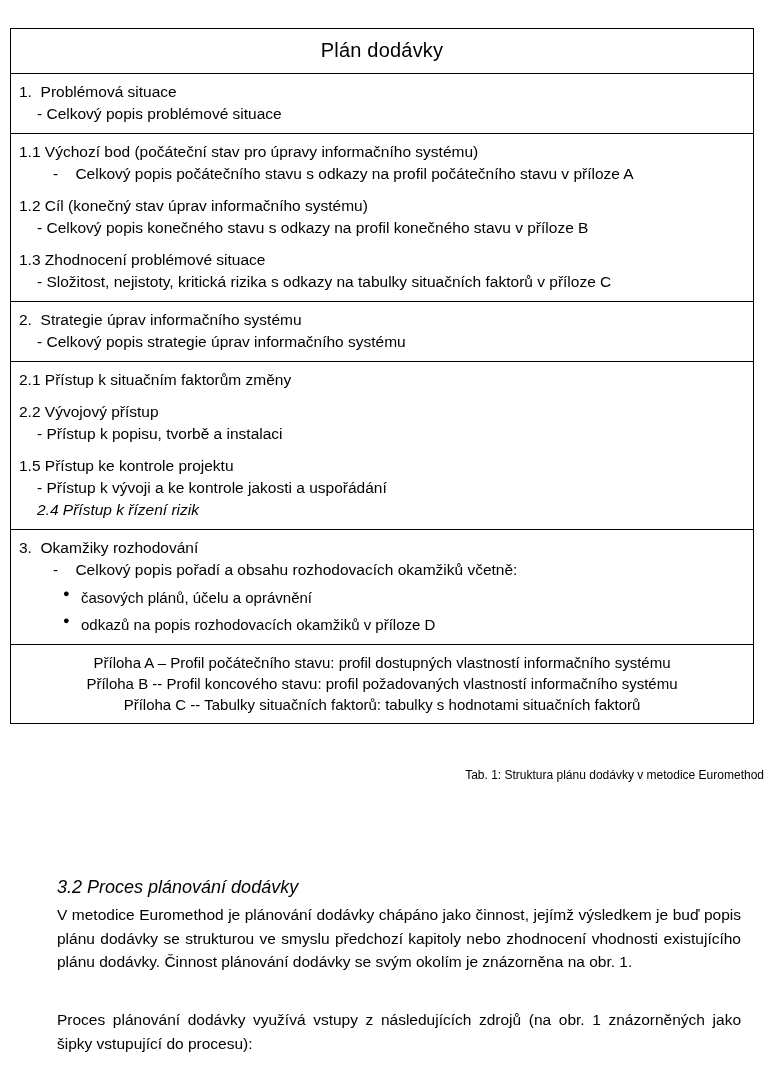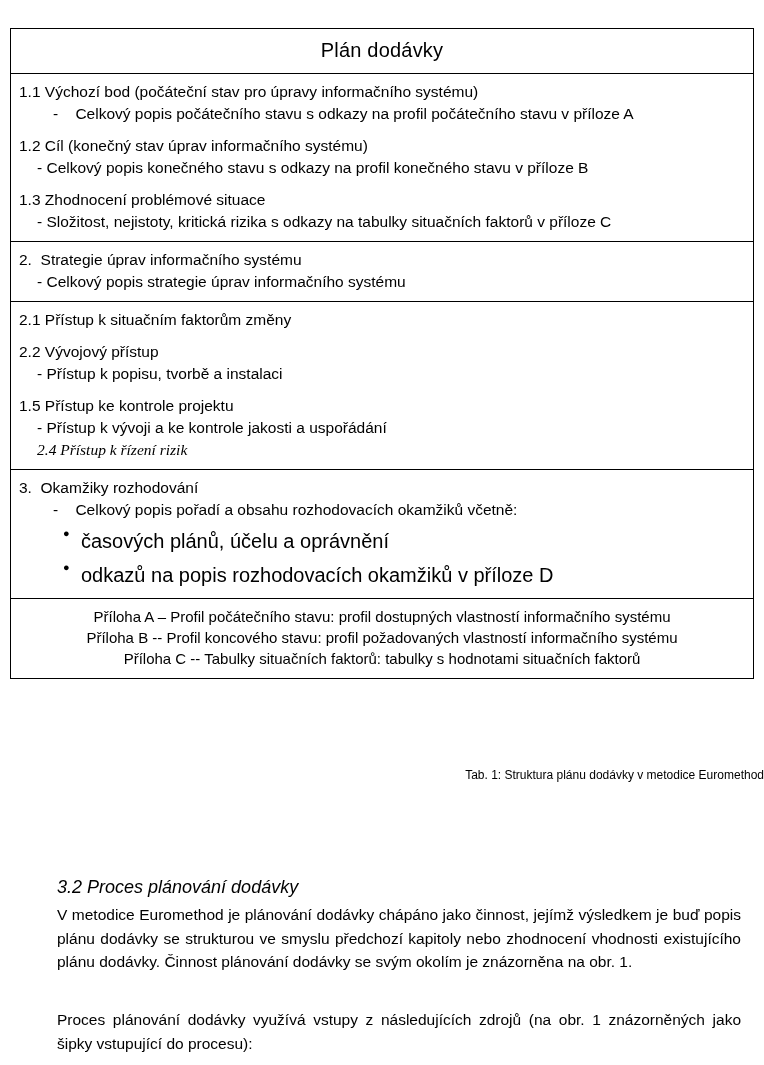--- a/index.html
+++ b/index.html
@@ -45,25 +45,25 @@
   }
   .blk {
     padding: 7px 8px 8px 8px;
   }
   .ln {
     font-size: 15.5px;
     line-height: 1.42;
     white-space: pre;
   }
   .ln.sm { font-size: 15px; }
-  .ln.ital { font-style: italic; font-family: Liberation Serif, serif; }
+  .ln.ital { font-style: italic; }
   .ind1 { padding-left: 18px; }
   .ind2 { padding-left: 34px; }
   .bullet-line {
-    font-size: 20px;
+    font-size: 15px;
     line-height: 1.42;
     padding-left: 62px;
     position: relative;
     white-space: pre;
   }
   .bullet-line::before {
     content: "\25CF";
     position: absolute;
     left: 44px;
     top: -1px;
@@ -103,20 +103,26 @@
 <body>
 
 <div class="page">
 
   <div class="doc-table">
 
     <div class="t-row">
       <div class="t-title">Plán dodávky</div>
     </div>
 
+    <div class="t-row">
+      <div class="blk">
+        <div class="ln">1.  Problémová situace</div>
+        <div class="ln ind1">- Celkový popis problémové situace</div>
+      </div>
+    </div>
 
     <div class="t-row">
       <div class="blk">
         <div class="ln">1.1 Výchozí bod (počáteční stav pro úpravy informačního systému)</div>
         <div class="ln ind2">-    Celkový popis počátečního stavu s odkazy na profil počátečního stavu v příloze A</div>
         <div class="gap-md"></div>
         <div class="ln">1.2 Cíl (konečný stav úprav informačního systému)</div>
         <div class="ln ind1">- Celkový popis konečného stavu s odkazy na profil konečného stavu v příloze B</div>
         <div class="gap-md"></div>
         <div class="ln">1.3 Zhodnocení problémové situace</div>

